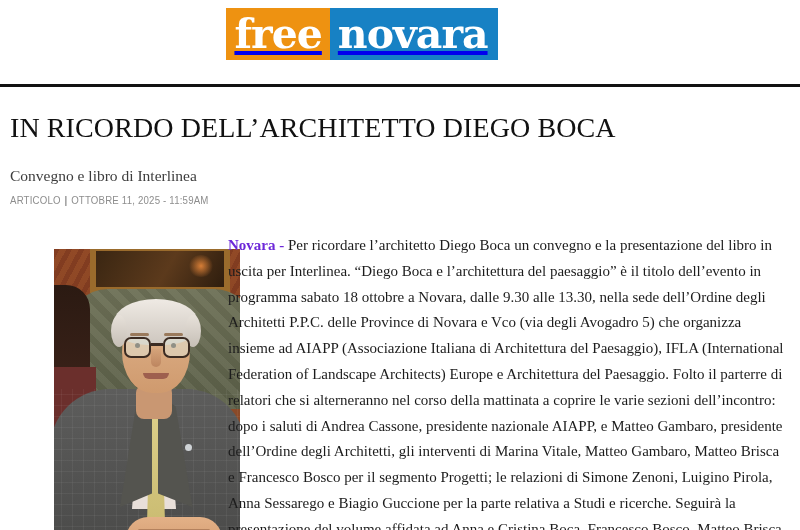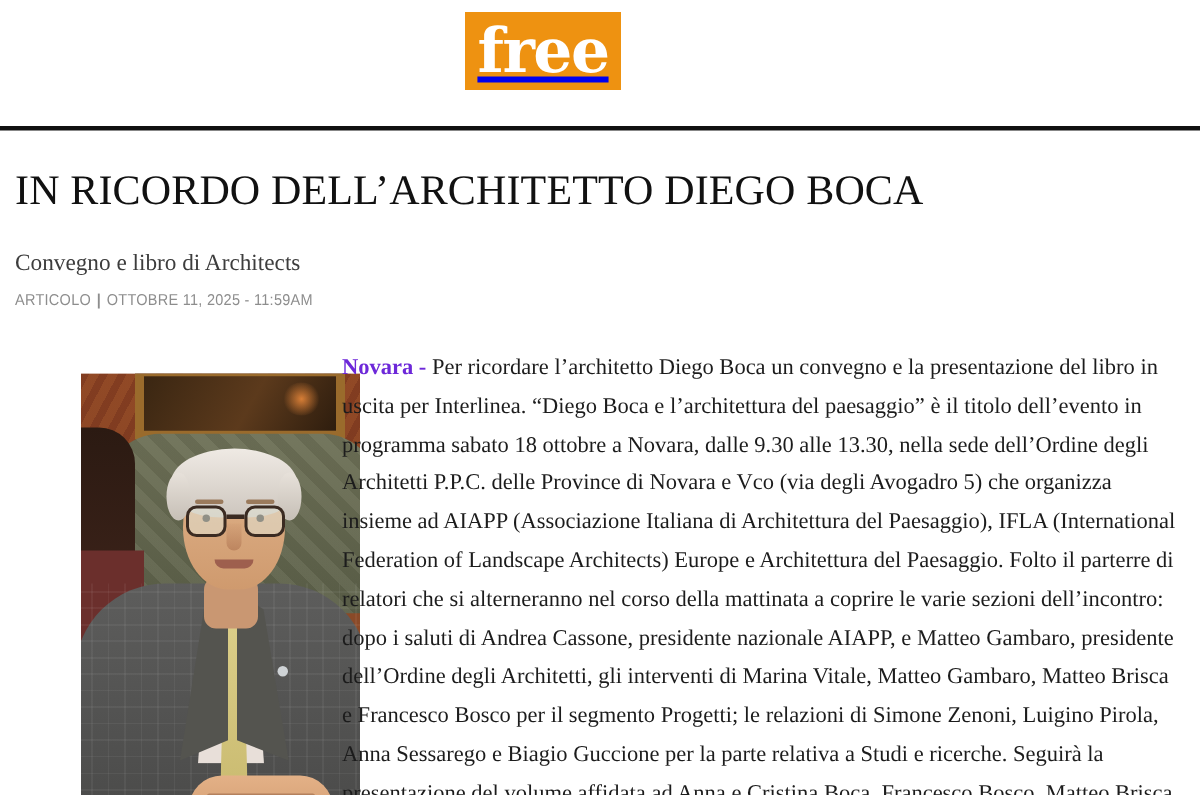--- a/index.html
+++ b/index.html
@@ -350,27 +350,28 @@
   }
 </style>
 </head>
 <body>
 
 <div class="page">
 
   <div class="masthead">
     <a class="logo" href="#">
       <span class="logo-part logo-free">free</span>
+      <span class="logo-part logo-novara">novara</span>
     </a>
   </div>
 
   <div class="rule"></div>
 
   <h1 class="headline">IN RICORDO DELL’ARCHITETTO DIEGO BOCA</h1>
-  <p class="subtitle">Convegno e libro di Architects</p>
+  <p class="subtitle">Convegno e libro di Interlinea</p>
 
   <div class="meta">
     <span>ARTICOLO</span>
     <span class="sep">|</span>
     <span>OTTOBRE 11, 2025 - 11:59AM</span>
   </div>
 
   <div class="content">
 
     <figure class="figure">

